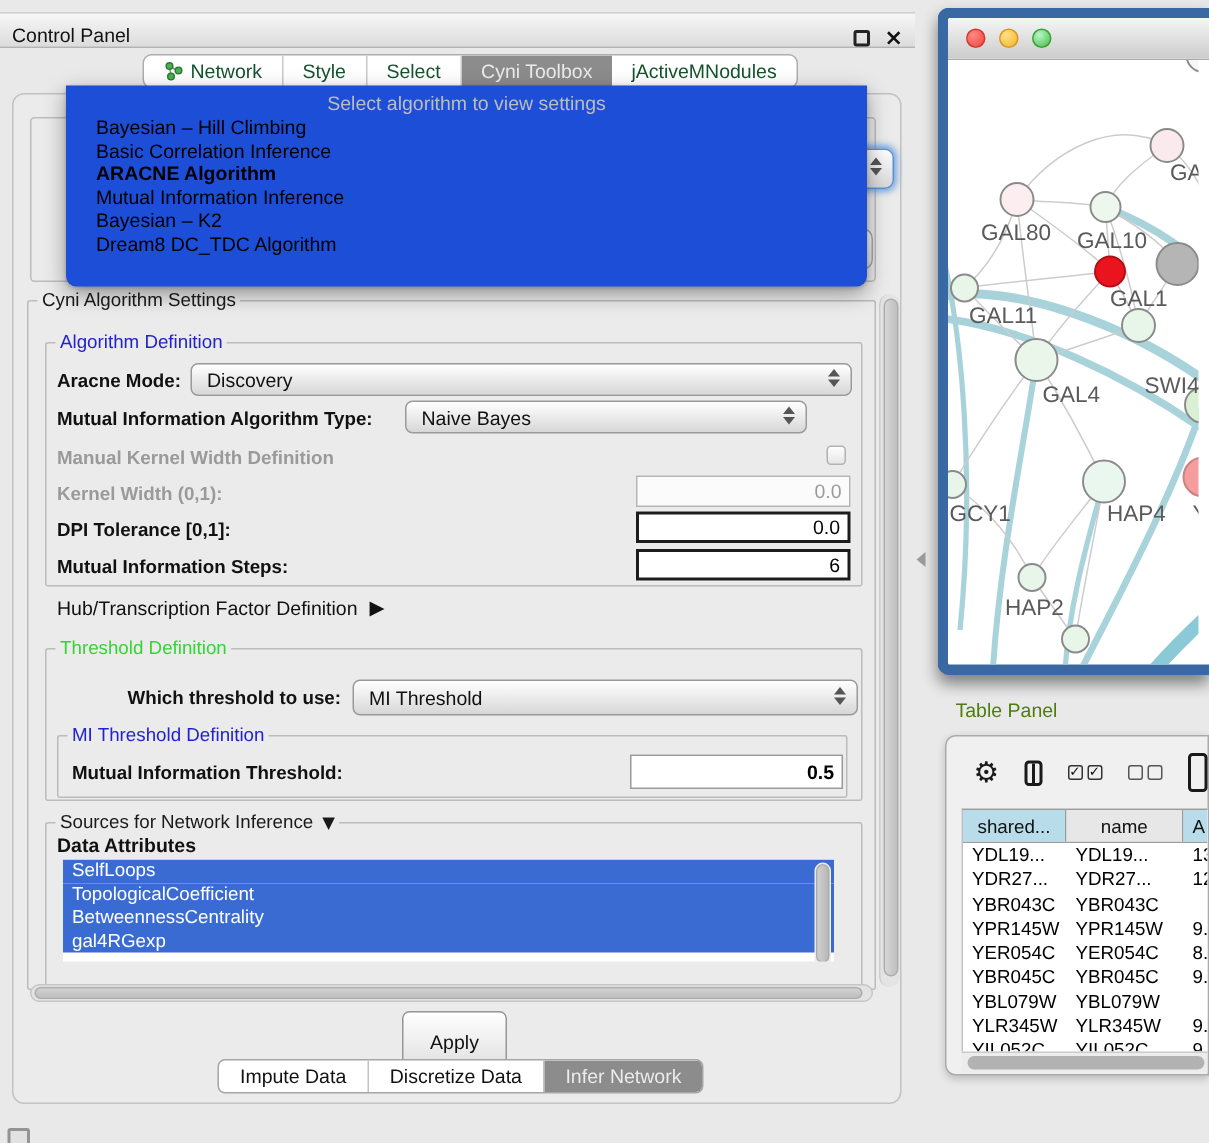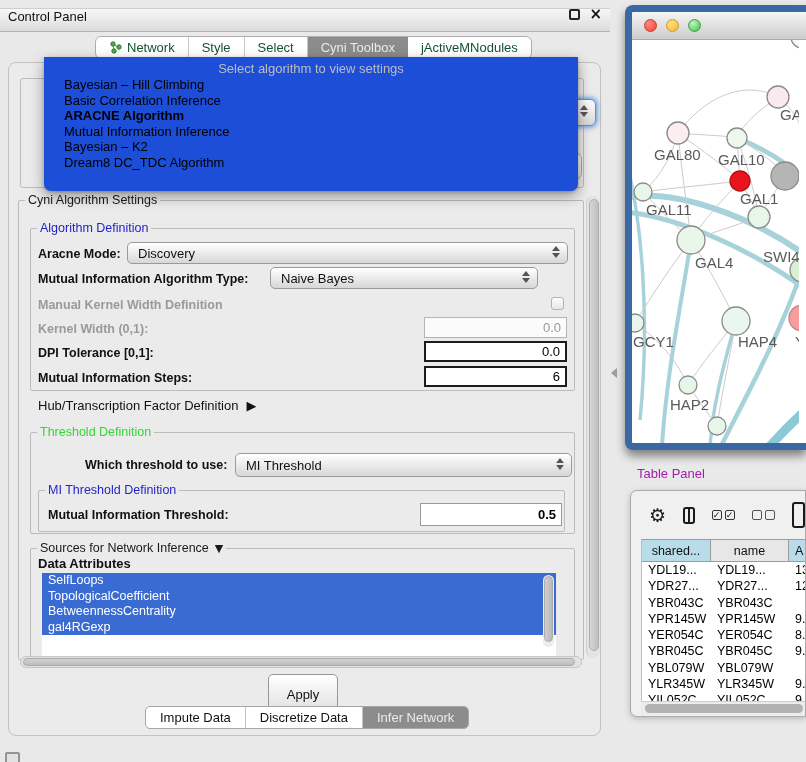--- a/index.html
+++ b/index.html
@@ -9,21 +9,21 @@
     background:#e9e9e9; font-family:"Liberation Sans", sans-serif;
     color:#1a1a1a; font-size:13px;
   }
   .abs { position:absolute; }
 
   
   .cp-titlebar {
     left:0; top:8; width:610px; height:24px;
     background:linear-gradient(#f7f7f7,#dcdcdc);
     border-top:1px solid #cfcfcf; border-bottom:1px solid #b3b3b3;
-    display:flex; align-items:flex-start; padding:0 8px;
+    display:flex; align-items:flex-end; padding:0 8px;
   }
   .cp-title { font-size:13px; color:#111; }
   .float-box { width:11px; height:11px; border:2px solid #222; border-radius:2px; }
   .close-x { font-family:"DejaVu Sans",sans-serif; font-weight:bold; font-size:15px; color:#111; line-height:11px; }
 
   
   .tabbar {
     left:95px; top:36px; height:23px; display:flex; align-items:stretch;
     background:#ffffff; border:1px solid #aeaeae; border-radius:6px; overflow:hidden;
   }
@@ -80,21 +80,21 @@
   }
   .inp.dis { border:1px solid #b5b5b5; color:#9a9a9a; background:#fbfbfb; }
   .inp.lite { border:1px solid #9a9a9a;font-weight:bold; }
 
   .checkbox { position:absolute; width:13px; height:13px; border:1px solid #b2b2b2; border-radius:3px;
     background:linear-gradient(#fefefe,#e6e6e6); }
 
   .glyph { font-family:"DejaVu Sans",sans-serif; }
 
   
-  .attr-list { left:42px; top:573px; width:514px; height:93px; background:#fff; overflow:hidden; }
+  .attr-list { left:42px; top:573px; width:514px; height:68px; background:#fff; overflow:hidden; }
   .attr-item { height:15.5px; line-height:15.5px; padding-left:6px; background:#3a6bd3; color:#fff; font-size:12.5px; }
   .list-scroll { position:absolute; right:2px; top:2px; width:11px; height:72px; background:#ececec; border-radius:6px; }
   .list-thumb { position:absolute; left:1px; top:1px; width:9px; height:66px; background:linear-gradient(90deg,#cfcfcf,#b8b8b8); border-radius:5px; border:1px solid #aaa; }
 
   .hscroll { position:absolute; background:#e3e3e3; border:1px solid #c6c6c6; border-radius:7px; }
   .hthumb { position:absolute; background:linear-gradient(#d2d2d2,#bdbdbd); border:1px solid #ababab; border-radius:6px; }
   .vscroll { left:586px; top:196px; width:14px; height:462px; background:#e4e4e4; border-left:1px solid #cdcdcd; border-radius:7px; }
   .vthumb { position:absolute; left:2px; top:3px; width:10px; height:452px; background:linear-gradient(90deg,#d6d6d6,#bfbfbf); border:1px solid #aeaeae; border-radius:5px; }
 
   .apply-btn {
@@ -117,21 +117,21 @@
   }
   .net-titlebar { position:absolute; left:0; top:0; right:0; height:28px;
     background:linear-gradient(#f5f5f5,#cccccc); border-bottom:1px solid #aaa;
     display:flex; align-items:center; gap:9px; padding-left:12px; border-radius:2px 0 0 0; }
   .light { width:13px; height:13px; border-radius:50%; }
   .light.red { background:radial-gradient(circle at 35% 30%, #ff8a80, #f2423c); border:1px solid #ce3a32; }
   .light.yellow { background:radial-gradient(circle at 35% 30%, #ffe082, #f5b52e); border:1px solid #d79a20; }
   .light.green { background:radial-gradient(circle at 35% 30%, #b9f6ca, #43bf3f); border:1px solid #3aa034; }
 
   
-  .tp-label { left:637px; top:466px; font-size:13px; color:#a21caf; }
+  .tp-label { left:637px; top:466px; font-size:13px; color:#4d7c0f; }
   .tp-win {
     left:630px; top:490px; width:176px; height:227px;
     background:#f0f0f0; border:1px solid #ababab; border-radius:7px 0 0 7px;
     box-shadow:0 2px 6px rgba(0,0,0,.2);
   }
   .tp-toolbar { position:absolute; left:0; top:0; right:0; height:48px; display:flex; align-items:center; gap:17px; padding-left:18px; }
   .icon-splitcol { width:17px; height:17px; border:2px solid #1a1a1a; border-radius:3px; position:relative; }
   .icon-splitcol:before { content:""; position:absolute; left:50%; top:0; bottom:0; width:2px; background:#1a1a1a; transform:translateX(-1px); }
   .cb-pair { display:flex; gap:3px; }
   .cb { width:10px; height:10px; border:1.5px solid #333; border-radius:2px; font-size:9px; line-height:9px; text-align:center; color:#111; }

